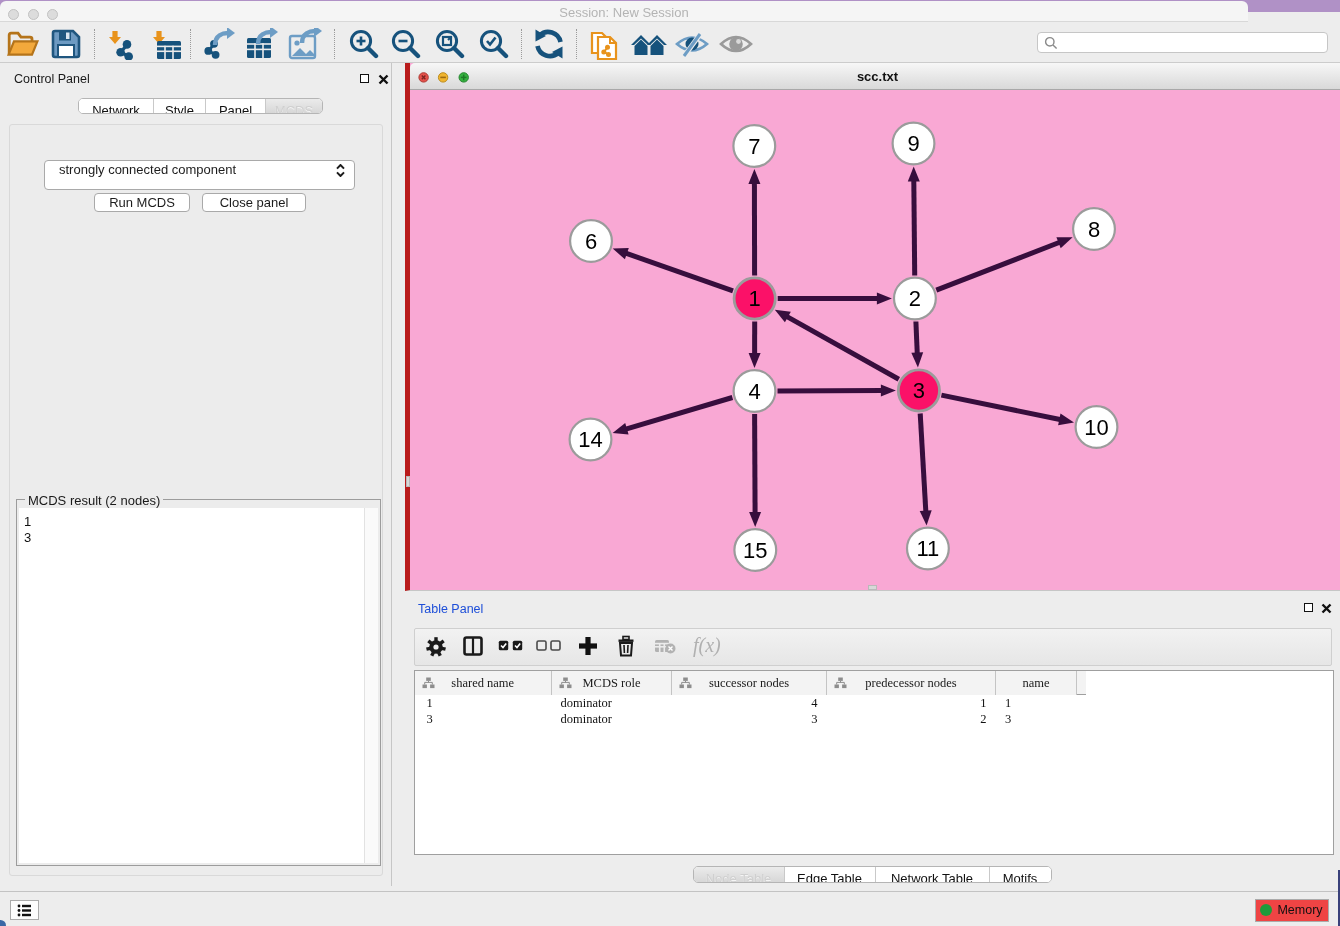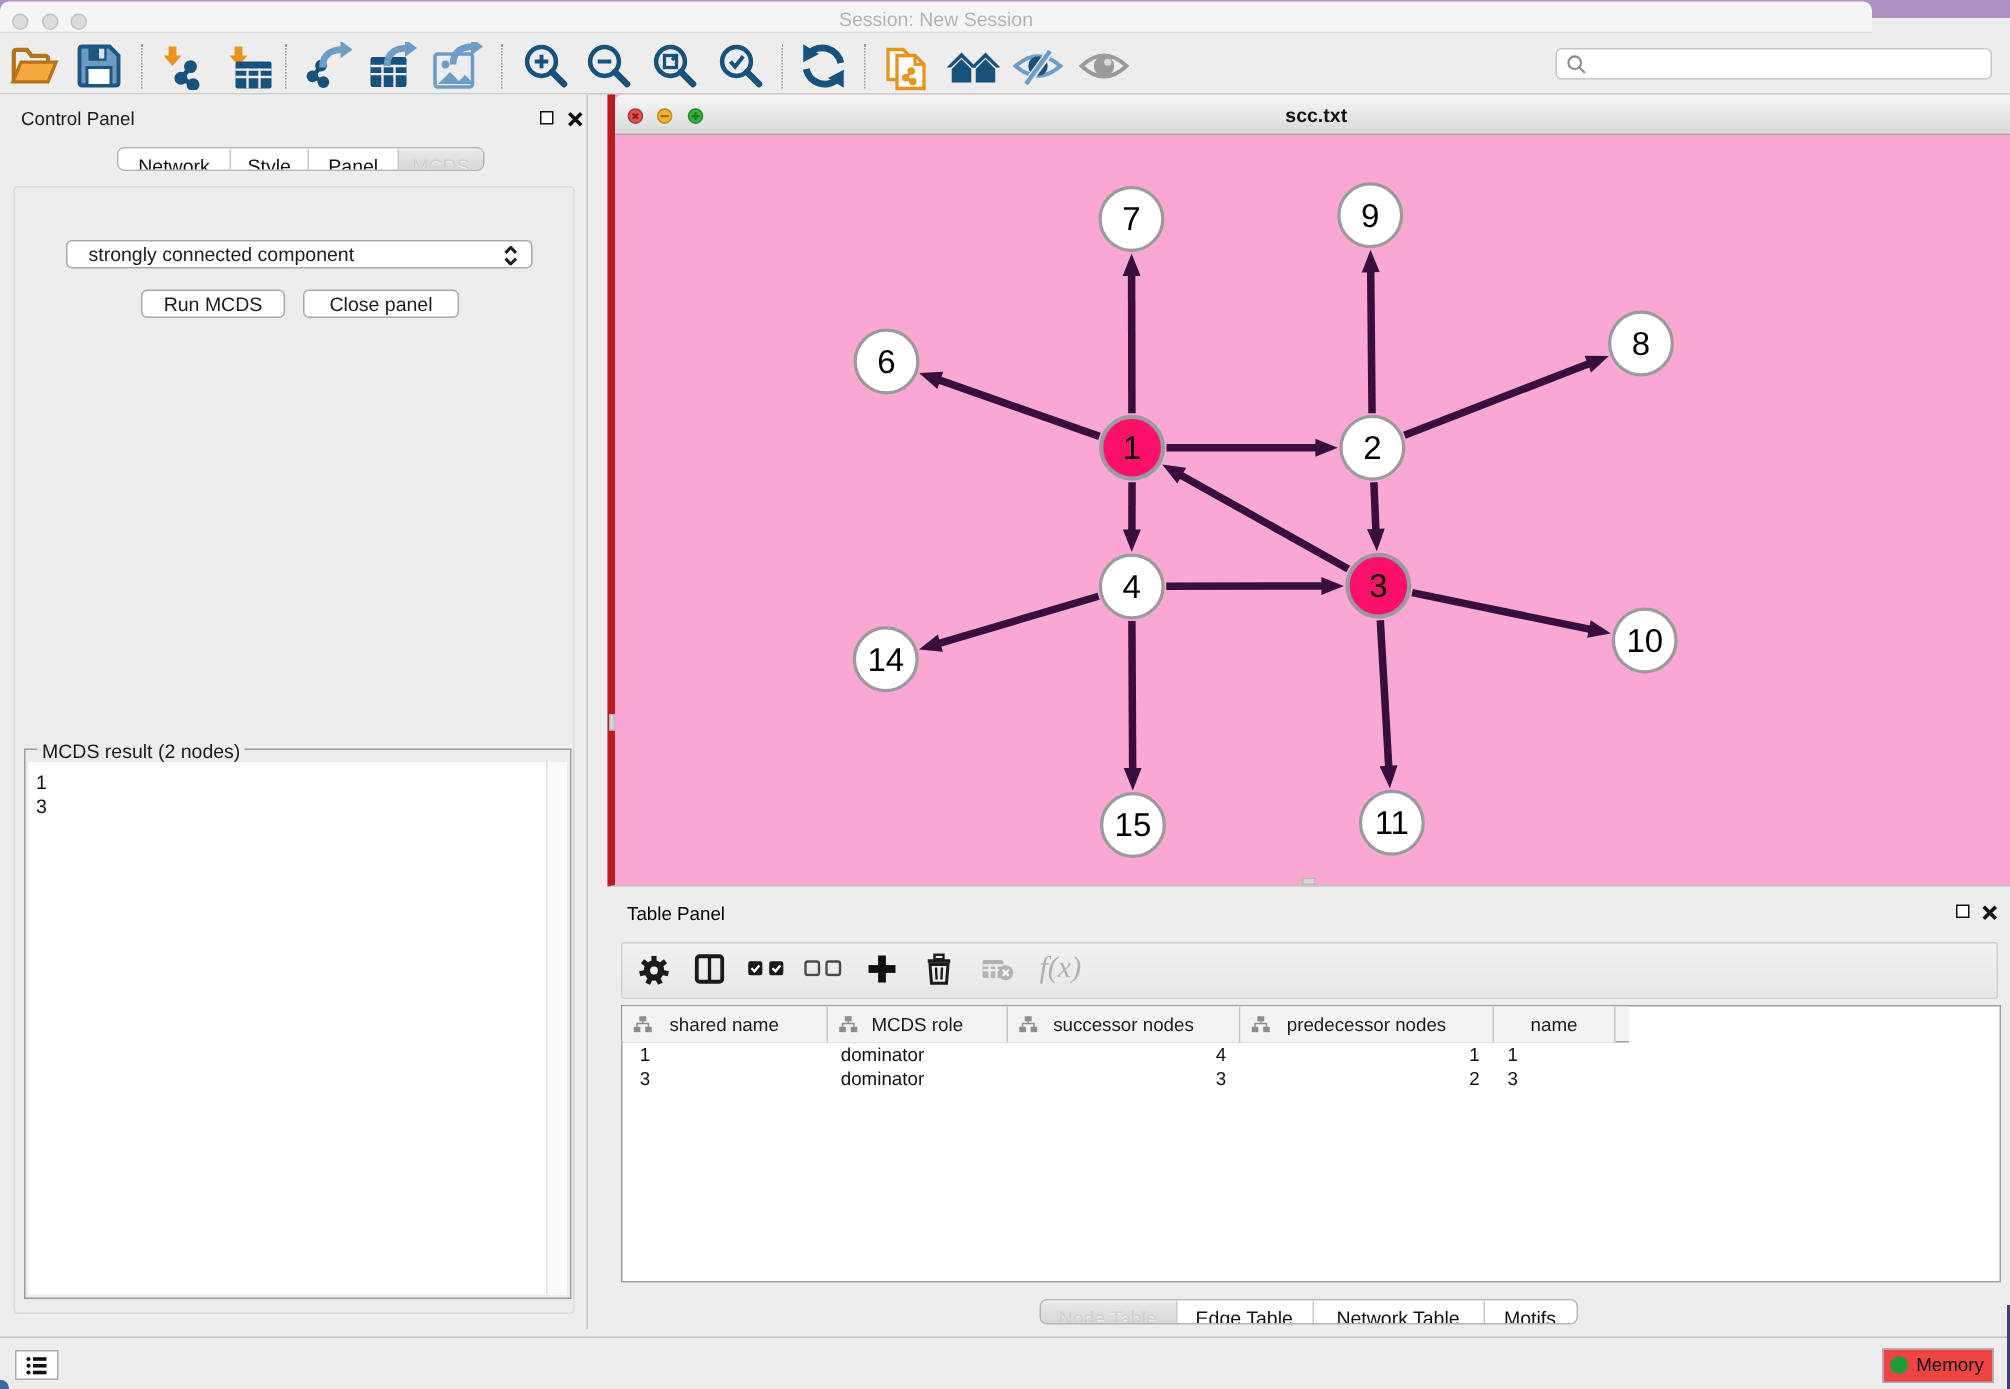--- a/index.html
+++ b/index.html
@@ -27,21 +27,21 @@
 .tabs { position:absolute; display:flex; font-size:13px; color:#111;
   border:1px solid #b5b5b5; border-radius:5px; overflow:hidden; background:#fff; }
 .tab { padding:4px; text-align:center; background:#fff; border-left:1px solid #c9c9c9; line-height:16px; }
 .tab:first-child { border-left:none; }
 .tab.sel { background:linear-gradient(#ebebeb,#d7d7d7); color:#cfcfcf;
   text-shadow:0 1px 0 #f5f5f5; }
 #tabpane { position:absolute; left:9px; top:61px; width:374px; height:752px;
   background:#ececec; border:1px solid #d9d9d9; border-radius:3px; }
 #optlabel { position:absolute; left:0; width:100%; top:74px; text-align:center;
   font-size:13px; color:#1c1c1c; }
-#dropdown { position:absolute; left:44px; top:97px; width:311px; height:19px;
+#dropdown { position:absolute; left:44px; top:97px; width:311px; height:30px;
   background:#fff; border:1px solid #a9a9a9; border-radius:4px;
   font-size:13px; color:#1c1c1c; line-height:17px; padding-left:14px; }
 .btn { position:absolute; height:19px; background:#fff; border:1px solid #a9a9a9;
   border-radius:4px; font-size:13px; color:#1c1c1c; text-align:center; line-height:17px; }
 #mcdsbox { position:absolute; left:16px; top:436px; width:365px; height:367px;
   border:1px solid #9c9c9c; }
 #mcdsbox-label { position:absolute; left:8px; top:-7px; background:#ececec;
   padding:0 3px; font-size:13px; color:#1a1a1a; }
 #mcdsbox-inner { position:absolute; left:2px; top:8px; width:359px; height:355px;
   background:#fff; font-size:13px; color:#111; padding:6px 0 0 5px; line-height:15.5px; }
@@ -53,27 +53,27 @@
   background:#f9a8d4; border-left:5px solid #b91c1c; border-bottom:1px solid #c6c6c6; }
 #scctitle { position:absolute; left:0; top:0; width:935px; height:27px;
   background:linear-gradient(#f7f7f7,#d9d9d9); border-bottom:1px solid #a8a8a8;
   border-radius:5px 5px 0 0; }
 #scctitle span { position:absolute; top:6px; left:0; width:100%; text-align:center;
   font-size:13px; font-weight:bold; color:#111; }
 
 
 #tpanel { position:absolute; left:405px; top:592px; width:935px; height:294px;
   background:#ededed; }
-#tpanel-title { position:absolute; left:13px; top:9.5px; font-size:12.5px; color:#000000;text-align:center; }
+#tpanel-title { position:absolute; left:13px; top:9.5px; font-size:12.5px; color:#1d4ed8;text-align:center; }
 #ttoolbar { position:absolute; left:8.5px; top:36px; width:918px; height:38px;
   background:linear-gradient(#f2f2f2,#e6e6e6); border:1px solid #cfcfcf; border-radius:2px; }
 #fx { position:absolute; left:288px; top:42px; font-size:20px; font-style:italic;
   font-family:"Liberation Serif", serif; color:#b0b0b0; }
 #ntable { position:absolute; left:8.5px; top:78px; width:920px; height:185px;
-  background:#fff; border:1px solid #9f9f9f; }
+  background:#fff; border:1px solid #9f9f9f;font-family:Liberation Serif, serif; }
 #thead { position:absolute; left:0; top:0; height:24px; width:671px;
   background:#f3f3f3; border-bottom:1px solid #9f9f9f; display:flex; }
 .th { position:relative; height:24px; line-height:24px; text-align:center; font-size:12.5px;
   color:#1a1a1a; border-right:1px solid #c4c4c4; background:#f3f3f3; }
 .th svg { position:absolute; left:7px; top:6px; }
 .td { position:absolute; font-size:12.5px; color:#111; }
 #btabs { position:absolute; left:287.5px; top:274px; }
 #statusbar { position:absolute; left:0; top:891px; width:1340px; height:35px;
   background:#ededed; border-top:1px solid #c3c3c3; }
 #listbtn { position:absolute; left:10px; top:8px; width:29px; height:20px;

